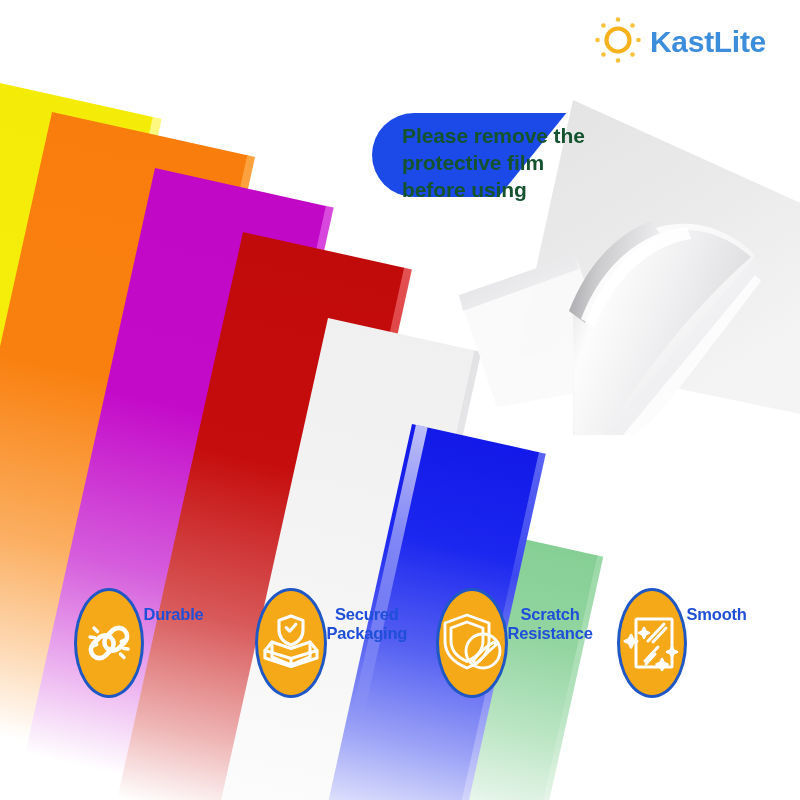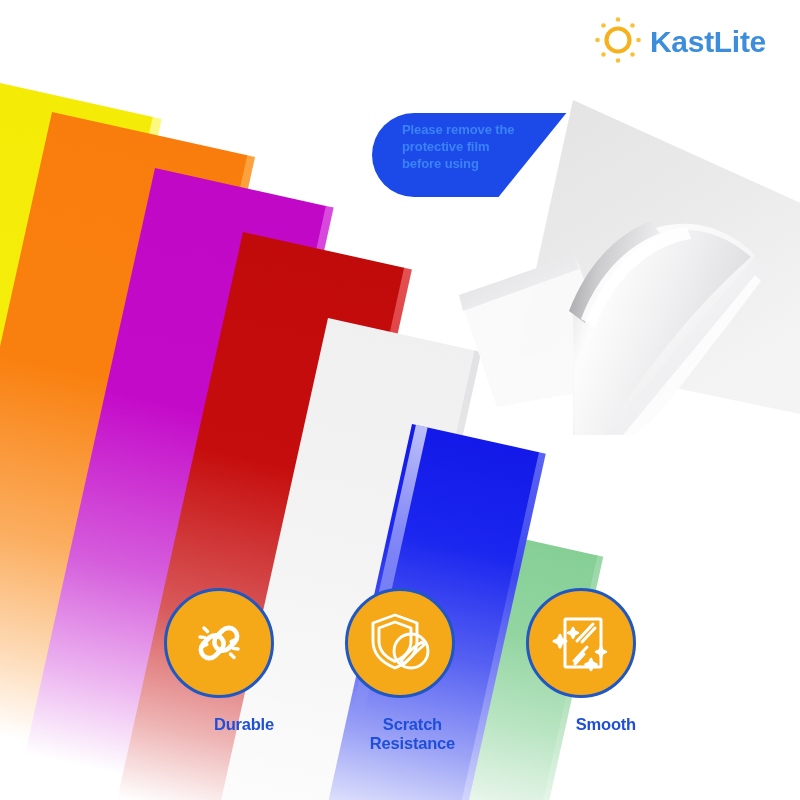--- a/index.html
+++ b/index.html
@@ -193,41 +193,41 @@
     inset: 0;
     background: #1b4ae8;
     border-radius: 42px 0 0 42px;
     clip-path: polygon(0% 0%, 86% 0%, 56% 100%, 0% 100%);
     -webkit-clip-path: polygon(0% 0%, 86% 0%, 56% 100%, 0% 100%);
   }
   #callout .bubble-text {
     position: absolute;
     left: 30px; top: 9px;
     width: 190px;
-    color: #3b82f6;
-    font-size: 13px;
+    color: #14532d;
+    font-size: 21px;
     font-weight: 700;
     line-height: 1.29;
     letter-spacing: -0.1px;
     white-space: pre-line;
   }
 
   
   #features {
     position: absolute;
     left: 0; right: 0; top: 588px;
     display: flex;
     justify-content: center;
     gap: 71px;
   }
   .feature {
     width: 110px;
     display: flex;
-    flex-direction: column;
-    align-items: flex-end;
+    flex-direction: row;
+    align-items: flex-start;
   }
   .feature .badge {
     width: 110px; height: 110px;
     border-radius: 50%;
     background: #f5a818;
     border: 3.5px solid #1f57c4;
     box-sizing: border-box;
     display: flex;
     align-items: center;
     justify-content: center;
@@ -375,20 +375,36 @@
               <path d="M47 46.5 l-3.5 -3.5"></path>
               <path d="M51 38 l-4.8 -0.6"></path>
               <path d="M48.5 28.5 l-4.4 2"></path>
             </g>
           </svg>
         </span>
       </div>
       <div class="caption">Durable</div>
     </div>
 
+    <div class="feature">
+      <div class="badge">
+        <span>
+          <svg width="66" height="66" viewBox="0 0 66 66" xmlns="http://www.w3.org/2000/svg" fill="none" stroke="#ffffff" stroke-width="3.1" stroke-linecap="round" stroke-linejoin="round">
+            <path d="M33 6 l12 4.4 v9.6 c0 7.4 -5.2 12.6 -12 15 c-6.8 -2.4 -12 -7.6 -12 -15 V10.4 Z"></path>
+            <path d="M28.2 17.6 l3.4 3.6 l6.3 -7"></path>
+            <path d="M33 38.5 L14 32 L7 40.5 L33 48.5 L59 40.5 L52 32 Z"></path>
+            <path d="M14 32 L14 47 L33 55 L52 47 L52 32"></path>
+            <path d="M33 48.5 L33 55"></path>
+            <path d="M7 40.5 L7 48 L33 56.5 L59 48 L59 40.5"></path>
+          </svg>
+        </span>
+      </div>
+      <div class="caption">Secured
+Packaging</div>
+    </div>
 
     <div class="feature">
       <div class="badge">
         <span>
           <svg width="66" height="66" viewBox="0 0 66 66" xmlns="http://www.w3.org/2000/svg" fill="none" stroke="#ffffff" stroke-width="2.9" stroke-linecap="round" stroke-linejoin="round">
             <path d="M28 5 L50 13 V31 c0 14 -10 22 -22 27 C16 53 6 45 6 31 V13 Z"></path>
             <path d="M28 12 L44 18 V31 c0 10.5 -7.4 16.6 -16 20.4 C19.4 47.6 12 41.5 12 31 V18 Z"></path>
             <circle cx="44" cy="41" r="17"></circle>
             <path d="M34 51 C 40 43, 48 36, 55 32 L57 35 C 51 40, 43 48, 37 54 Z"></path>
           </svg>

